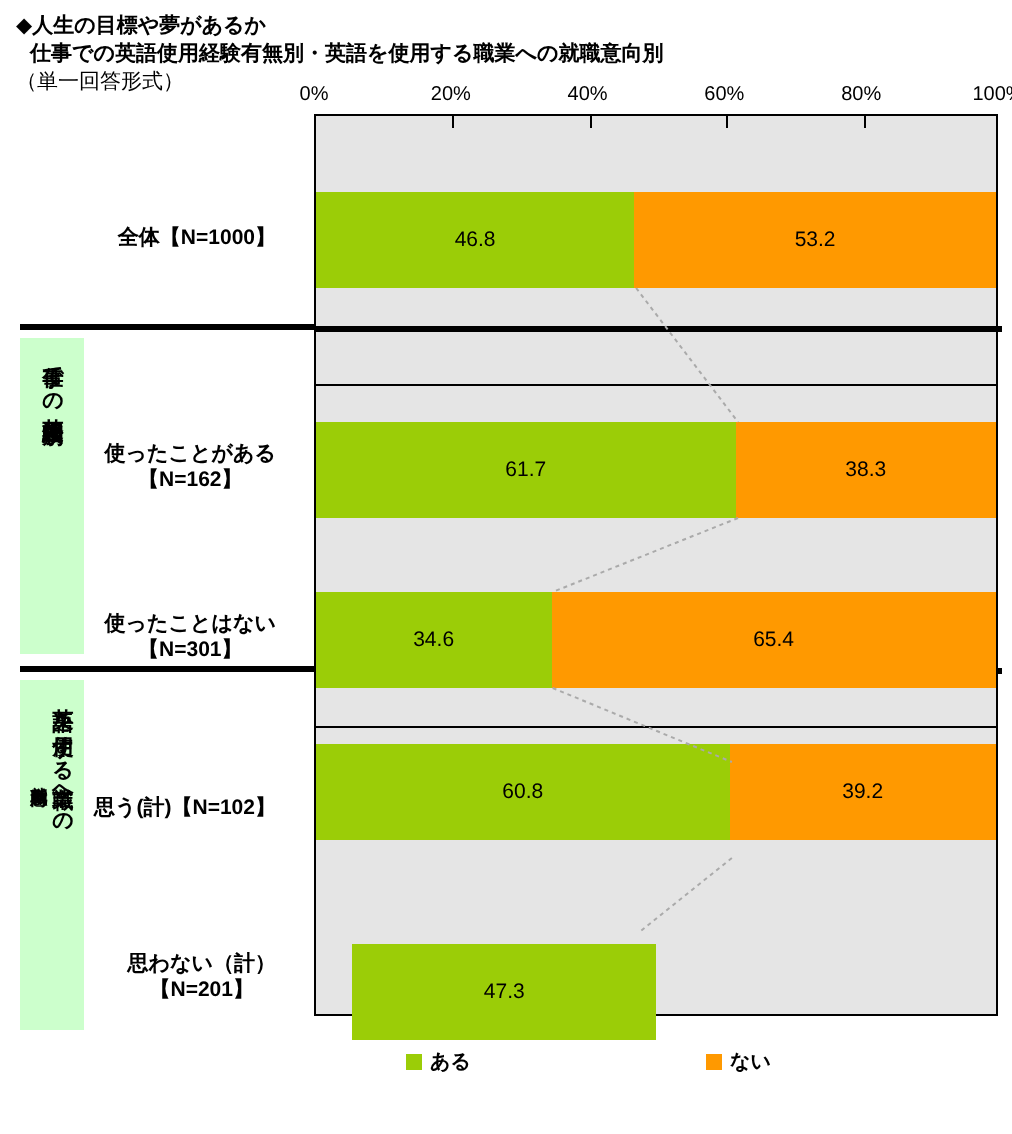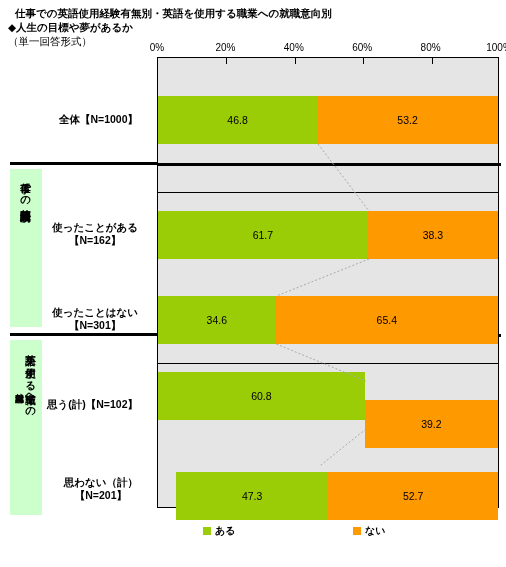--- a/index.html
+++ b/index.html
@@ -187,22 +187,22 @@
     width: 8px;
     height: 8px;
     margin-right: 4px;
     display: inline-block;
   }
 </style>
 </head>
 <body>
 
 <div class="title-block">
+  <div class="title-line l1">◆人生の目標や夢があるか</div>
   <div class="title-line l2">仕事での英語使用経験有無別・英語を使用する職業への就職意向別</div>
-  <div class="title-line l1">◆人生の目標や夢があるか</div>
   <div class="title-line l3">（単一回答形式）</div>
 </div>
 
 <div class="axis-labels" id="axis-labels">
     <div class="axis-tick-label" style="left: 0px;">0%</div>
     <div class="axis-tick-label" style="left: 68.4px;">20%</div>
     <div class="axis-tick-label" style="left: 136.8px;">40%</div>
     <div class="axis-tick-label" style="left: 205.2px;">60%</div>
     <div class="axis-tick-label" style="left: 273.6px;">80%</div>
     <div class="axis-tick-label" style="left: 342px;">100%</div>
@@ -269,30 +269,27 @@
           <span>34.6</span>
         </div>
         <div class="seg orange" style="width: 65.4%;">
           <span>65.4</span>
         </div>
       </div>
       <div class="bar-row" style="top: 314px; height: 48px;">
         <div class="seg green" style="width: 60.8%;">
           <span>60.8</span>
         </div>
-        <div class="seg orange" style="width: 39.2%; margin-top: 28px;">
+        <div class="seg orange" style="width: 39.2%;">
           <span>39.2</span>
         </div>
       </div>
       <div class="bar-row" style="top: 414px; height: 48px; padding-left: 18px;">
         <div class="seg green" style="width: 47.3%;">
           <span>47.3</span>
-        </div>
-        <div class="seg orange" style="width: 52.7%;">
-          <span>52.7</span>
         </div>
       </div>
       <svg class="connector" width="342" height="451" style="left: 0px; top: 0px;">
         <line x1="160.05599999999998" y1="86" x2="211.014" y2="153" stroke="#AAAAAA" stroke-width="1" stroke-dasharray="2,2"></line>
         <line x1="211.014" y1="201" x2="118.33200000000001" y2="238" stroke="#AAAAAA" stroke-width="1" stroke-dasharray="2,2"></line>
         <line x1="118.33200000000001" y1="286" x2="207.936" y2="323" stroke="#AAAAAA" stroke-width="1" stroke-dasharray="2,2"></line>
         <line x1="207.936" y1="371" x2="161.766" y2="408" stroke="#AAAAAA" stroke-width="1" stroke-dasharray="2,2"></line>
       </svg>
     </div>
 </div>

